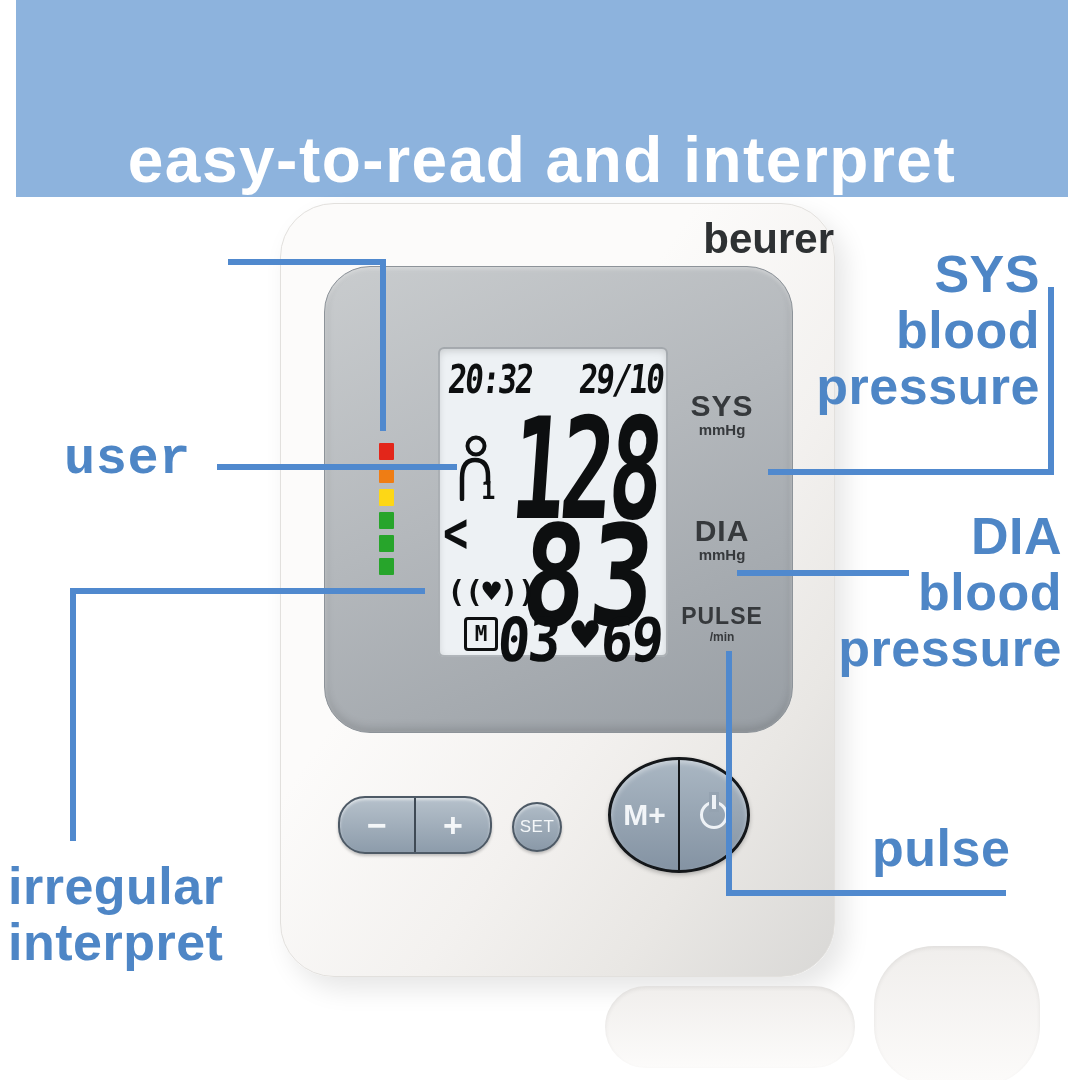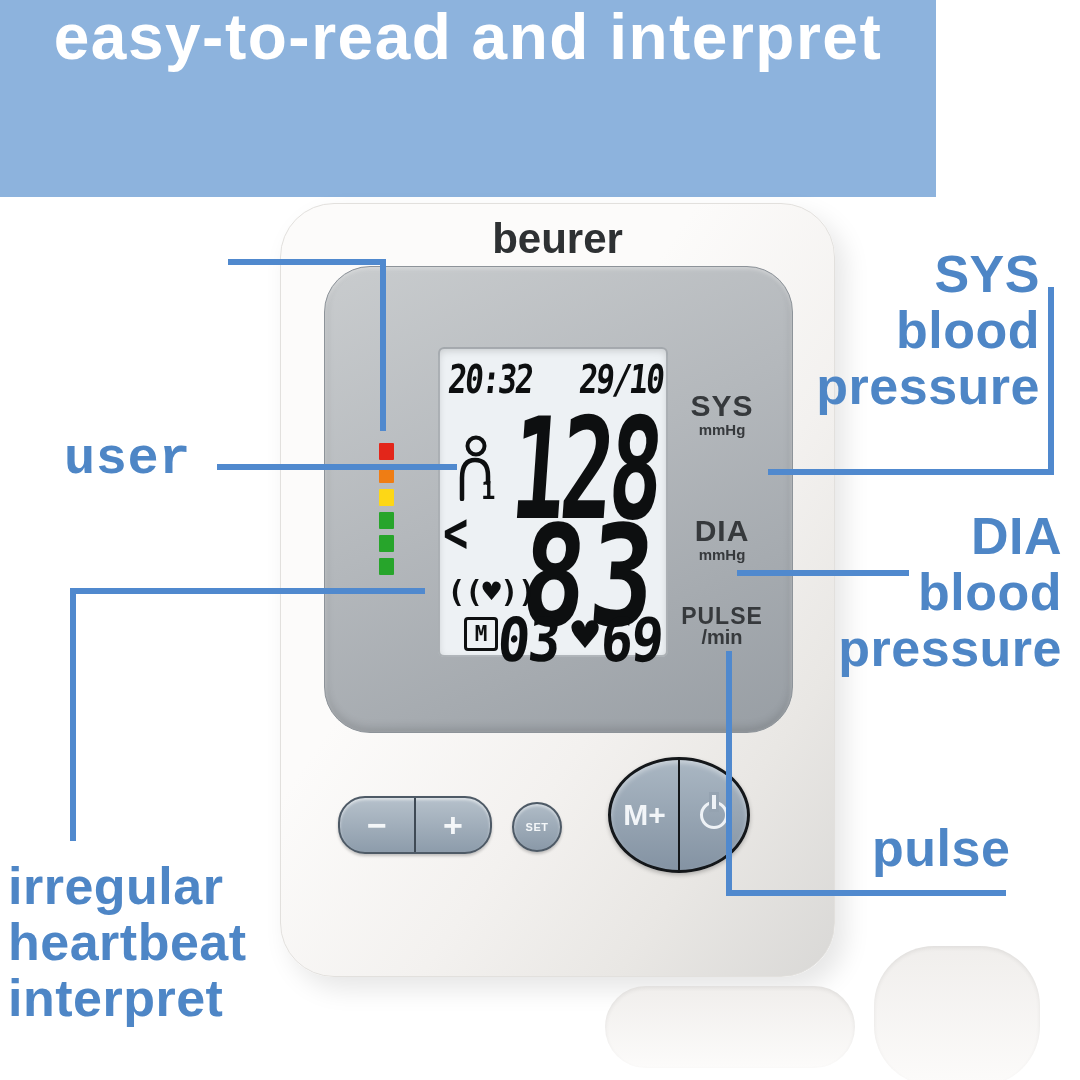--- a/index.html
+++ b/index.html
@@ -2,43 +2,43 @@
 <html><head>
 <meta charset="utf-8">
 <style>
   html,body{margin:0;padding:0;background:#ffffff;}
   #stage{
     position:relative;width:1080px;height:1080px;overflow:hidden;background:#ffffff;
     font-family:"Liberation Sans",sans-serif;
   }
   
   .banner{
-    position:absolute;left:0;top:0;width:936px;height:197px;background:#8db3dd;
-    display:flex;align-items:flex-start;justify-content:center;
+    position:absolute;left:16px;top:0;width:1052px;height:197px;background:#8db3dd;
+    display:flex;align-items:flex-end;justify-content:center;
   }
   .banner-title{
     color:#ffffff;font-size:64px;font-weight:700;letter-spacing:1.5px;white-space:nowrap;
   }
   
   .callout{
     position:absolute;color:#4e86c6;font-weight:700;font-size:52px;line-height:56px;
     letter-spacing:.5px;white-space:nowrap;
   }
   .callout.right{text-align:right;}
   
   .cline{position:absolute;background:#5089ce;}
   
   .device{
     position:absolute;left:280px;top:203px;width:553px;height:772px;border-radius:54px;
     background:linear-gradient(125deg,#fcfbfa 38%,#f3f1ef 62%,#e9e7e4 80%,#d9d8d6 100%);
     border:1px solid #e2e0dd;
     box-shadow:10px 12px 26px rgba(0,0,0,.10);
   }
   .brand{
-    position:absolute;left:0;top:11px;width:100%;text-align:center;
+    position:absolute;left:0;top:11px;width:100%;text-align:right;
     font-size:42px;font-weight:700;color:#2e3133;letter-spacing:0px;
   }
   .bezel{
     position:absolute;left:43px;top:62px;width:467px;height:465px;border-radius:46px;
     background:linear-gradient(155deg,#c9ccce 0%,#b4b8bc 45%,#989ea4 100%);
     border:1px solid #8d9399;
     box-shadow:inset 0 2px 4px rgba(255,255,255,.4),inset 0 -4px 10px rgba(0,0,0,.14);
   }
   
   .lcd{
@@ -69,41 +69,41 @@
   .lcd-pulse{right:3px;top:258px;font-size:54px;letter-spacing:-2px;
     transform:skewX(-5deg) scaleY(1.12);transform-origin:top right;}
   
   .risk-bars{position:absolute;left:379px;top:443px;width:15px;}
   .risk-bar{width:15px;height:17px;margin-bottom:6px;border-radius:1px;}
   
   .panel-label{position:absolute;left:676px;width:92px;text-align:center;color:#36393c;}
   .pl-title{font-size:30px;font-weight:600;letter-spacing:1px;line-height:30px;}
   .pl-title.small{font-size:23px;line-height:24px;}
   .pl-unit{font-size:15px;font-weight:600;line-height:16px;margin-top:1px;}
-  .pl-unit.big{font-size:20px;}
+  .pl-unit.big{font-size:12px;}
   
   .tray{position:absolute;border-radius:44px;background:linear-gradient(180deg,#f0eeec,#fcfbfa);
     box-shadow:inset 0 2px 4px rgba(0,0,0,.07),0 1px 0 rgba(255,255,255,.9);}
   .tray.t1{left:324px;top:782px;width:250px;height:82px;}
   .tray.t2{left:593px;top:742px;width:166px;height:140px;border-radius:60px;}
   .pill{
     position:absolute;left:338px;top:796px;width:150px;height:54px;border-radius:27px;
     background:linear-gradient(180deg,#b6c1cb,#8d9cab);border:2px solid #4e5a66;
     box-shadow:inset 0 2px 3px rgba(255,255,255,.55),0 2px 3px rgba(0,0,0,.22);
     display:flex;
   }
   .pill-half{flex:1;display:flex;align-items:center;justify-content:center;
     color:#f4f7f9;font-size:34px;font-weight:700;}
   .pill-divider{width:2px;background:#3f4a55;}
   .set-btn{
     position:absolute;left:512px;top:802px;width:46px;height:46px;border-radius:50%;
     background:linear-gradient(180deg,#b0bcc7,#8a99a8);border:2px solid #4e5a66;
     box-shadow:inset 0 2px 3px rgba(255,255,255,.5),0 2px 3px rgba(0,0,0,.22);
     display:flex;align-items:center;justify-content:center;
-    color:#f4f7f9;font-size:11px;font-weight:700;letter-spacing:.5px;
+    color:#f4f7f9;font-size:17px;font-weight:400;letter-spacing:.5px;
   }
   .oval-btn{
     position:absolute;left:608px;top:757px;width:136px;height:110px;border-radius:50%;
     background:linear-gradient(180deg,#aab7c3,#8493a3);border:3px solid #14171a;
     box-shadow:inset 0 3px 5px rgba(255,255,255,.4),0 2px 4px rgba(0,0,0,.25);
     display:flex;overflow:hidden;
   }
   .oval-half{flex:1;display:flex;align-items:center;justify-content:center;
     color:#f2f5f8;font-size:30px;font-weight:700;}
   .oval-divider{width:2px;background:#14171a;}
@@ -198,21 +198,20 @@
   <div class="cline" style="left:1048px;top:287px;width:6px;height:188px;"></div>
   <div class="cline" style="left:737px;top:570px;width:172px;height:6px;"></div>
   <div class="cline" style="left:726px;top:651px;width:6px;height:245px;"></div>
   <div class="cline" style="left:726px;top:890px;width:280px;height:6px;"></div>
 
   <div class="callout" style="left:38px;top:222px;">
   </div>
   <div class="callout" style="left:64px;top:432px;font-family:Liberation Mono, monospace;">user</div>
   <div class="callout" style="left:8px;top:858px;">
     <div>irregular</div>
-    <div>heartbeat</div>
     <div>interpret</div>
   </div>
   <div class="callout right" style="right:40px;top:246px;">
     <div>SYS</div>
     <div>blood</div>
     <div>pressure</div>
   </div>
   <div class="callout right" style="right:18px;top:508px;">
     <div>DIA</div>
     <div>blood</div>

